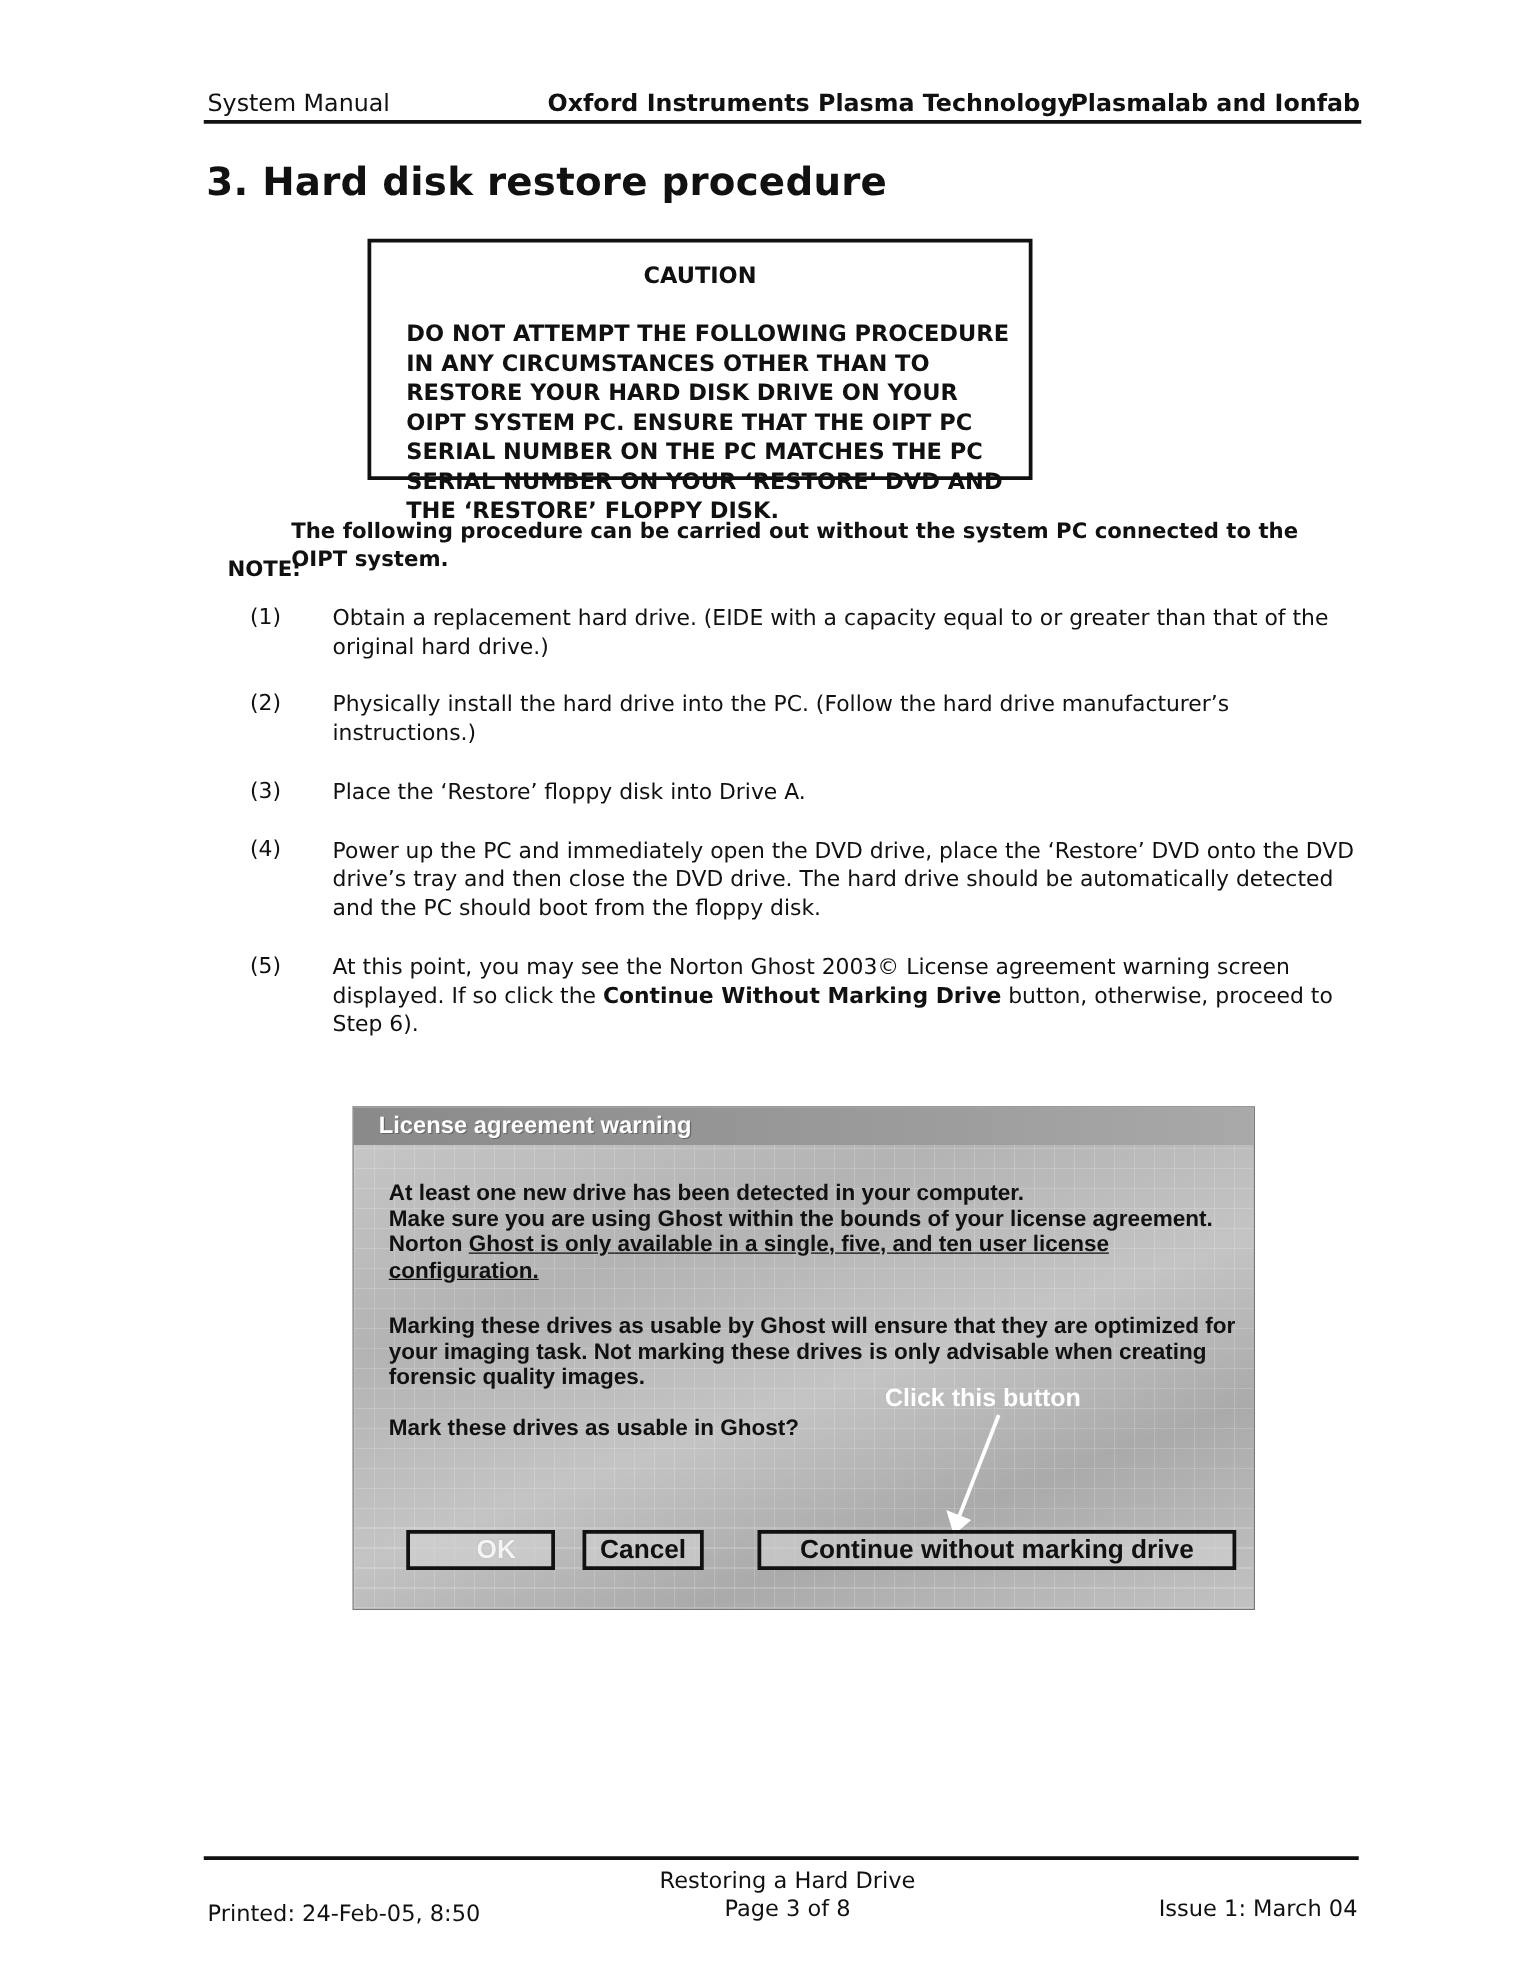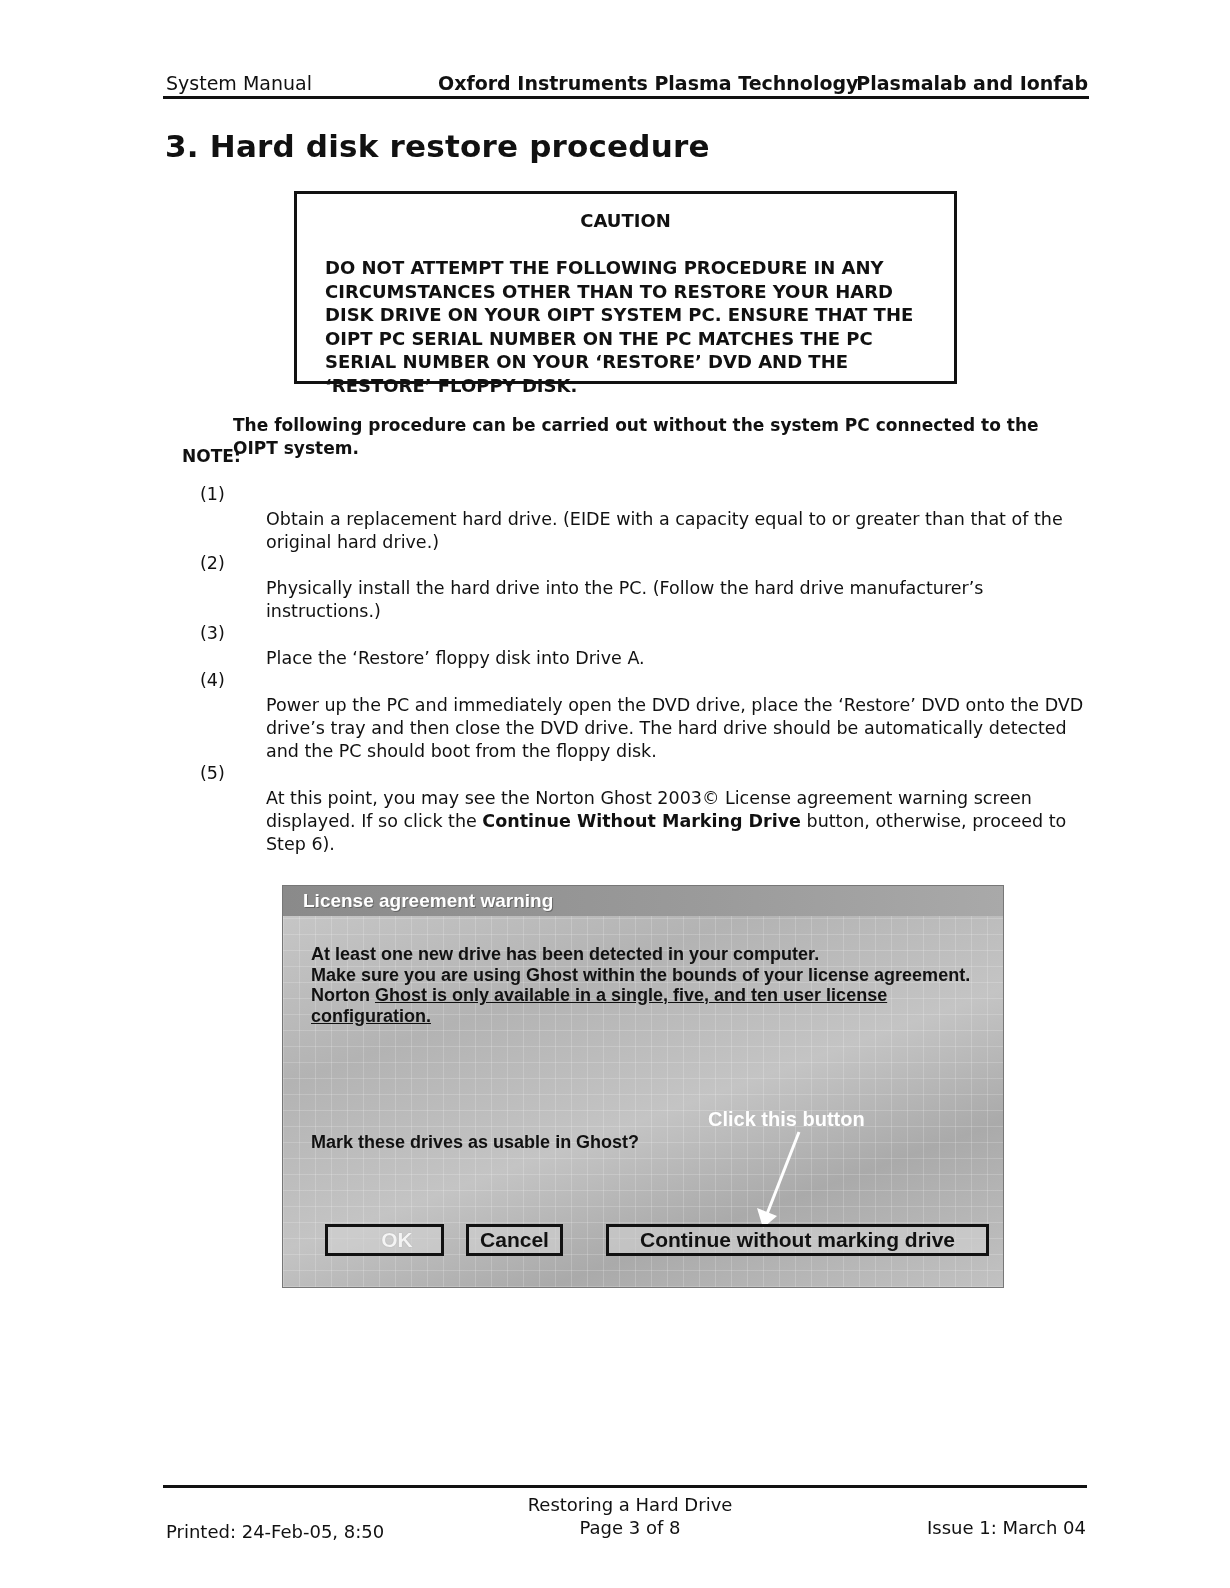--- a/index.html
+++ b/index.html
@@ -8,31 +8,31 @@
   
   .hdr { position: absolute; top: 72px; font-size: 19px; }
   .hdr-left { left: 166px; font-weight: normal; }
   .hdr-center { left: 438px; font-weight: bold; }
   .hdr-right { right: 142px; font-weight: bold; }
   .hdr-rule { position: absolute; left: 163px; width: 926px; top: 96px; height: 3px; background: #111; }
 
   .title { position: absolute; left: 165px; top: 128px; font-size: 31px; font-weight: bold; letter-spacing: 0.2px; }
 
   
-  .caution { position: absolute; left: 294px; top: 191px; width: 663px; height: 193px; border: 3px solid #111; box-sizing: border-box; }
+  .caution { position: absolute; left: 294px; top: 191px; width: 532px; height: 193px; border: 3px solid #111; box-sizing: border-box; }
   .caution-title { position: absolute; left: 0; right: 0; top: 16px; text-align: center; font-weight: bold; font-size: 18px; }
   .caution-body { position: absolute; left: 17px; right: 10px; top: 62px; font-weight: bold; font-size: 18px; line-height: 23.5px; margin-left: 11px; }
 
   
   .note-label { position: absolute; left: 182px; top: 414px; font-weight: bold; font-size: 17px; margin-top: 32px; }
   .note-text { position: absolute; left: 233px; top: 414px; width: 830px; font-weight: bold; font-size: 17px; line-height: 23px; }
 
   
   .step-num { position: absolute; left: 200px; font-size: 17.5px; }
-  .step-text { position: absolute; left: 266px; width: 818px; font-size: 17.5px; line-height: 23px; margin-top: 24px; }
+  .step-text { position: absolute; left: 266px; width: 818px; font-size: 17.5px; line-height: 23px; }
   .step-text b { font-weight: bold; }
 
   
   .dialog { position: absolute; left: 282px; top: 857px; width: 720px; height: 401px; border: 1px solid #777;
     background:
       repeating-linear-gradient(0deg, rgba(255,255,255,0.18) 0 1px, transparent 1px 16px),
       repeating-linear-gradient(90deg, rgba(255,255,255,0.18) 0 1px, transparent 1px 16px),
       linear-gradient(160deg, #c9c9c9 0%, #b3b3b3 30%, #c4c4c4 55%, #aaaaaa 75%, #c2c2c2 100%);
     overflow: hidden; margin-top: 28px; }
   .dialog-titlebar { position: absolute; left: 0; top: 0; right: 0; height: 30px; background: linear-gradient(90deg, #8a8a8a, #9b9b9b 60%, #a9a9a9); }
@@ -96,20 +96,21 @@
 
 <div class="dialog">
   <div class="dialog-titlebar">
     <div class="dialog-title">License agreement warning</div>
   </div>
   <div class="dlg-text dlg-p1">
     <div>At least one new drive has been detected in your computer.</div>
     <div>Make sure you are using Ghost within the bounds of your license agreement.</div>
     <div><span>Norton </span><u>Ghost is only available in a single, five, and ten user license configuration.</u></div>
   </div>
+  <div class="dlg-text dlg-p2">Marking these drives as usable by Ghost will ensure that they are optimized for your imaging task. Not marking these drives is only advisable when creating forensic quality images.</div>
   <div class="dlg-text dlg-p3">Mark these drives as usable in Ghost?</div>
 
   <div class="hint">Click this button</div>
   <svg class="arrow" viewBox="0 0 70 100">
     <line x1="56" y1="2" x2="24" y2="84" stroke="#fff" stroke-width="3"></line>
     <polygon points="14,78 34,86 20,98" fill="#fff"></polygon>
   </svg>
 
   <div class="btn btn-ok">OK</div>
   <div class="btn btn-cancel">Cancel</div>

